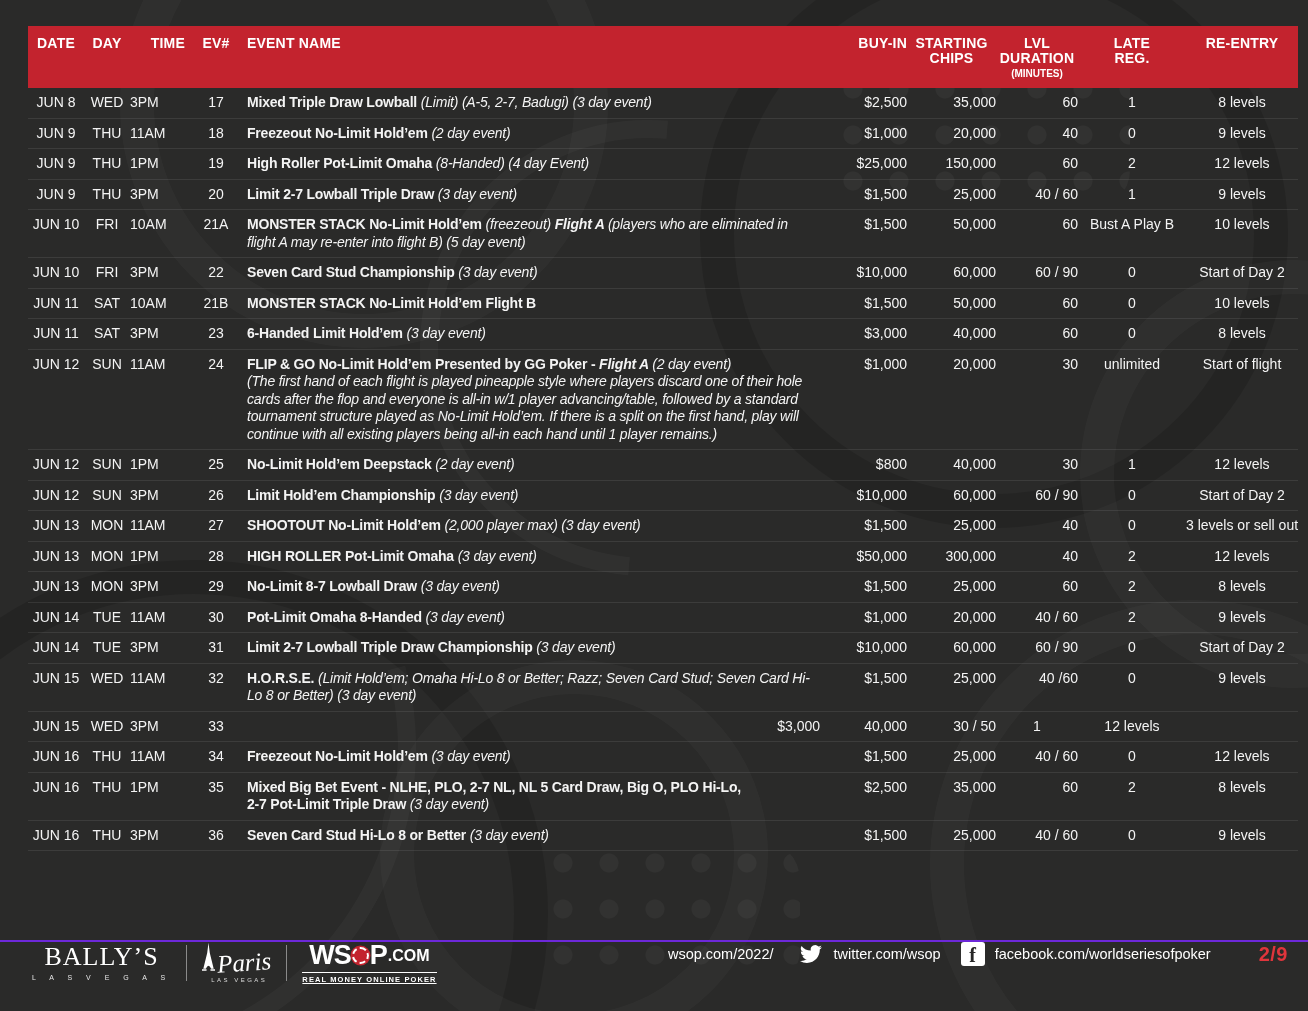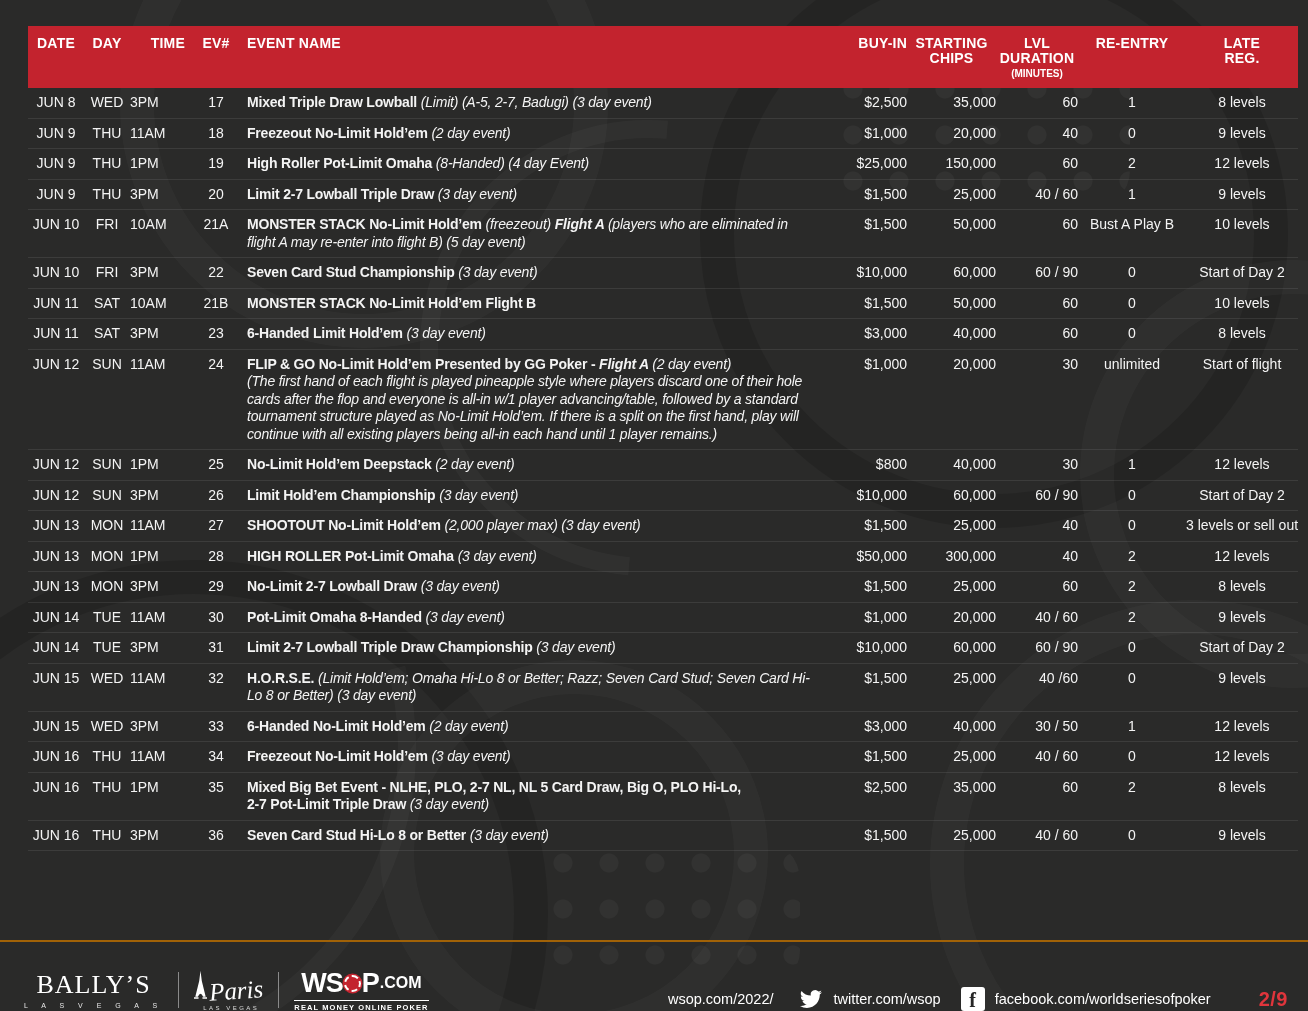--- a/index.html
+++ b/index.html
@@ -53,23 +53,23 @@
   .c-time{text-align:left;}
   .c-name{text-align:left;padding-right:10px;letter-spacing:-0.2px;}
   .c-buyin,.c-chips,.c-dur{text-align:right;}
   .c-reentry,.c-late{text-align:center;white-space:nowrap;}
   .seg-b{font-weight:bold;}
   .seg-i{font-style:italic;}
 
   
   .footer{
     position:absolute;left:0;right:0;bottom:0;height:71px;
-    border-top:2px solid #a16207;
-    display:flex;align-items:flex-end;
-    padding:0 20px 0 24px;box-sizing:border-box;
+    border-top:2px solid #6d28d9;
+    display:flex;align-items:flex-start;
+    padding:0 20px 0 32px;box-sizing:border-box;
     z-index:1;
   }
   .brands{display:flex;align-items:center;gap:15px;}
   .vdiv{width:1px;height:36px;background:#8a8a8a;}
   .ballys{text-align:center;line-height:1;}
   .ballys-main{font-family:"Liberation Serif","DejaVu Serif",serif;font-size:26px;letter-spacing:1px;color:#fff;}
   .ballys-sub{font-size:7px;letter-spacing:6px;margin-top:4px;color:#e8e8e8;}
   .paris{display:flex;flex-direction:column;align-items:flex-end;line-height:1;}
   .paris-top{display:flex;align-items:flex-end;gap:2px;}
   .paris-script{font-family:"Liberation Serif","DejaVu Serif",serif;font-style:italic;font-size:25px;color:#fff;transform:rotate(-4deg);}
@@ -117,25 +117,25 @@
         <div class="hc h-right">BUY-IN</div>
         <div class="hc h-center">
           <div>STARTING</div>
           <div>CHIPS</div>
         </div>
         <div class="hc h-center">
           <div>LVL</div>
           <div>DURATION</div>
           <div class="minutes">(MINUTES)</div>
         </div>
-        <div class="hc h-center">RE-ENTRY</div>
         <div class="hc h-center">
           <div>LATE</div>
           <div>REG.</div>
         </div>
+        <div class="hc h-center">RE-ENTRY</div>
       </div>
 
       <div>
           <div class="grid row">
             <div class="c-date">JUN 8</div>
             <div class="c-day">WED</div>
             <div class="c-time">3PM</div>
             <div class="c-ev">17</div>
             <div class="c-name"><span class="seg-b">Mixed Triple Draw Lowball </span><span class="seg-i">(Limit) (A-5, 2-7, Badugi) (3 day event)</span></div>
             <div class="c-buyin">$2,500</div>
@@ -286,21 +286,21 @@
             <div class="c-chips">300,000</div>
             <div class="c-dur">40</div>
             <div class="c-reentry">2</div>
             <div class="c-late">12 levels</div>
           </div>
           <div class="grid row">
             <div class="c-date">JUN 13</div>
             <div class="c-day">MON</div>
             <div class="c-time">3PM</div>
             <div class="c-ev">29</div>
-            <div class="c-name"><span class="seg-b">No-Limit 2-7 Lowball Draw </span><span class="seg-i">(3 day event)</span></div>
+            <div class="c-name"><span class="seg-b">No-Limit 8-7 Lowball Draw </span><span class="seg-i">(3 day event)</span></div>
             <div class="c-buyin">$1,500</div>
             <div class="c-chips">25,000</div>
             <div class="c-dur">60</div>
             <div class="c-reentry">2</div>
             <div class="c-late">8 levels</div>
           </div>
           <div class="grid row">
             <div class="c-date">JUN 14</div>
             <div class="c-day">TUE</div>
             <div class="c-time">11AM</div>
@@ -334,21 +334,20 @@
             <div class="c-chips">25,000</div>
             <div class="c-dur">40 /60</div>
             <div class="c-reentry">0</div>
             <div class="c-late">9 levels</div>
           </div>
           <div class="grid row">
             <div class="c-date">JUN 15</div>
             <div class="c-day">WED</div>
             <div class="c-time">3PM</div>
             <div class="c-ev">33</div>
-            <div class="c-name"><span class="seg-b">6-Handed No-Limit Hold’em </span><span class="seg-i">(2 day event)</span></div>
             <div class="c-buyin">$3,000</div>
             <div class="c-chips">40,000</div>
             <div class="c-dur">30 / 50</div>
             <div class="c-reentry">1</div>
             <div class="c-late">12 levels</div>
           </div>
           <div class="grid row">
             <div class="c-date">JUN 16</div>
             <div class="c-day">THU</div>
             <div class="c-time">11AM</div>

